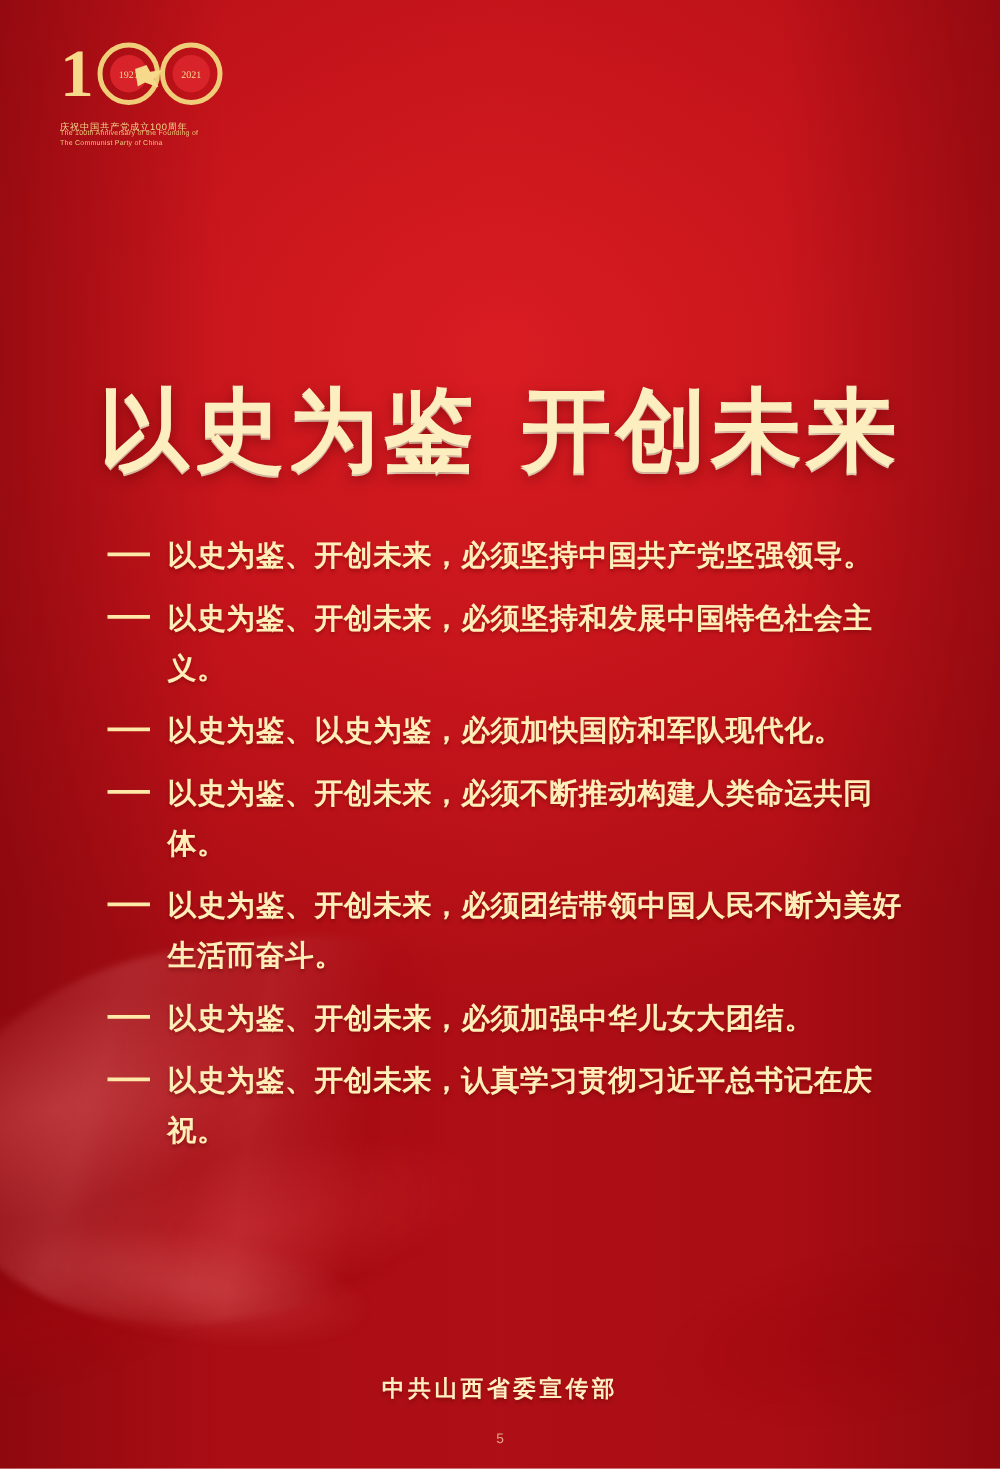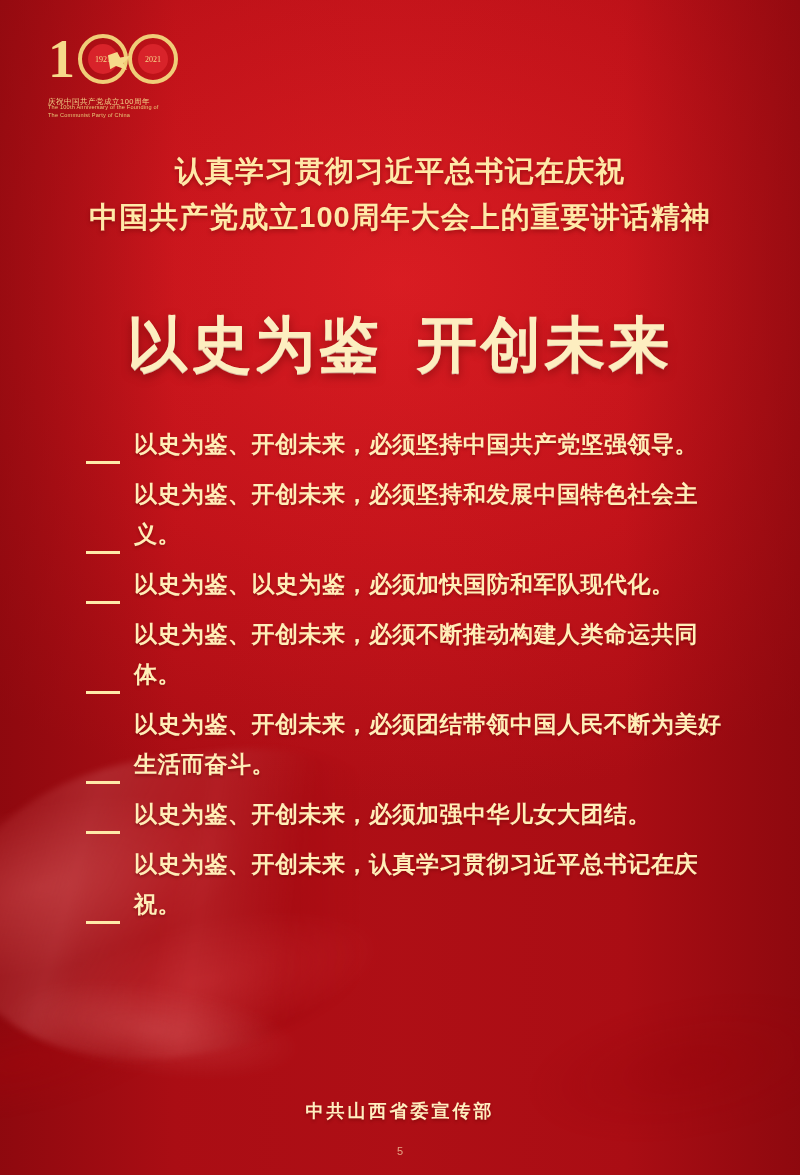--- a/index.html
+++ b/index.html
@@ -180,40 +180,40 @@
     line-height: 46px;
     letter-spacing: 1px;
     text-shadow: 0 2px 4px rgba(90,0,0,0.45);
   }
   .title {
     position: absolute;
     top: 298px;
     left: 0;
     width: 100%;
     text-align: center;
-    font-size: 60px;
+    font-size: 72px;
     line-height: 92px;
     font-weight: bold;
     color: #fdeec0;
     letter-spacing: 4px;
     font-family: "DejaVu Sans", "Liberation Sans", sans-serif;
     text-shadow: 0 4px 10px rgba(90,0,0,0.5), 0 1px 0 #fff6d6;
   }
   .title .gap { display: inline-block; width: 34px; }
 
   
   .list {
     position: absolute;
     top: 424px;
     left: 86px;
     width: 640px;
   }
   .item {
     display: flex;
-    align-items: flex-end;
+    align-items: flex-start;
     margin-bottom: 10px;
   }
   .dash {
     flex: 0 0 auto;
     width: 34px;
     margin-top: 18px;
     margin-right: 14px;
     border-top: 3px solid #ffe9a8;
   }
   .item-text {
@@ -271,24 +271,20 @@
         <div class="ring ring-2">
           <div class="ring-inner">2021</div>
         </div>
         <div class="flag-mark"></div>
       </div>
       <div class="emblem-cn">庆祝中国共产党成立100周年</div>
       <div class="emblem-en">The 100th Anniversary of the Founding of</div>
       <div class="emblem-en" style="top:81px;">The Communist Party of China</div>
     </div>
 
-    <div class="subhead">
-      <div>认真学习贯彻习近平总书记在庆祝</div>
-      <div>中国共产党成立100周年大会上的重要讲话精神</div>
-    </div>
 
     <div class="title">
       <span>以史为鉴</span><span class="gap"></span><span>开创未来</span>
     </div>
 
     <div class="list">
       <div class="item">
         <span class="dash"></span>
         <span class="item-text">以史为鉴、开创未来，必须坚持中国共产党坚强领导。</span>
       </div>

